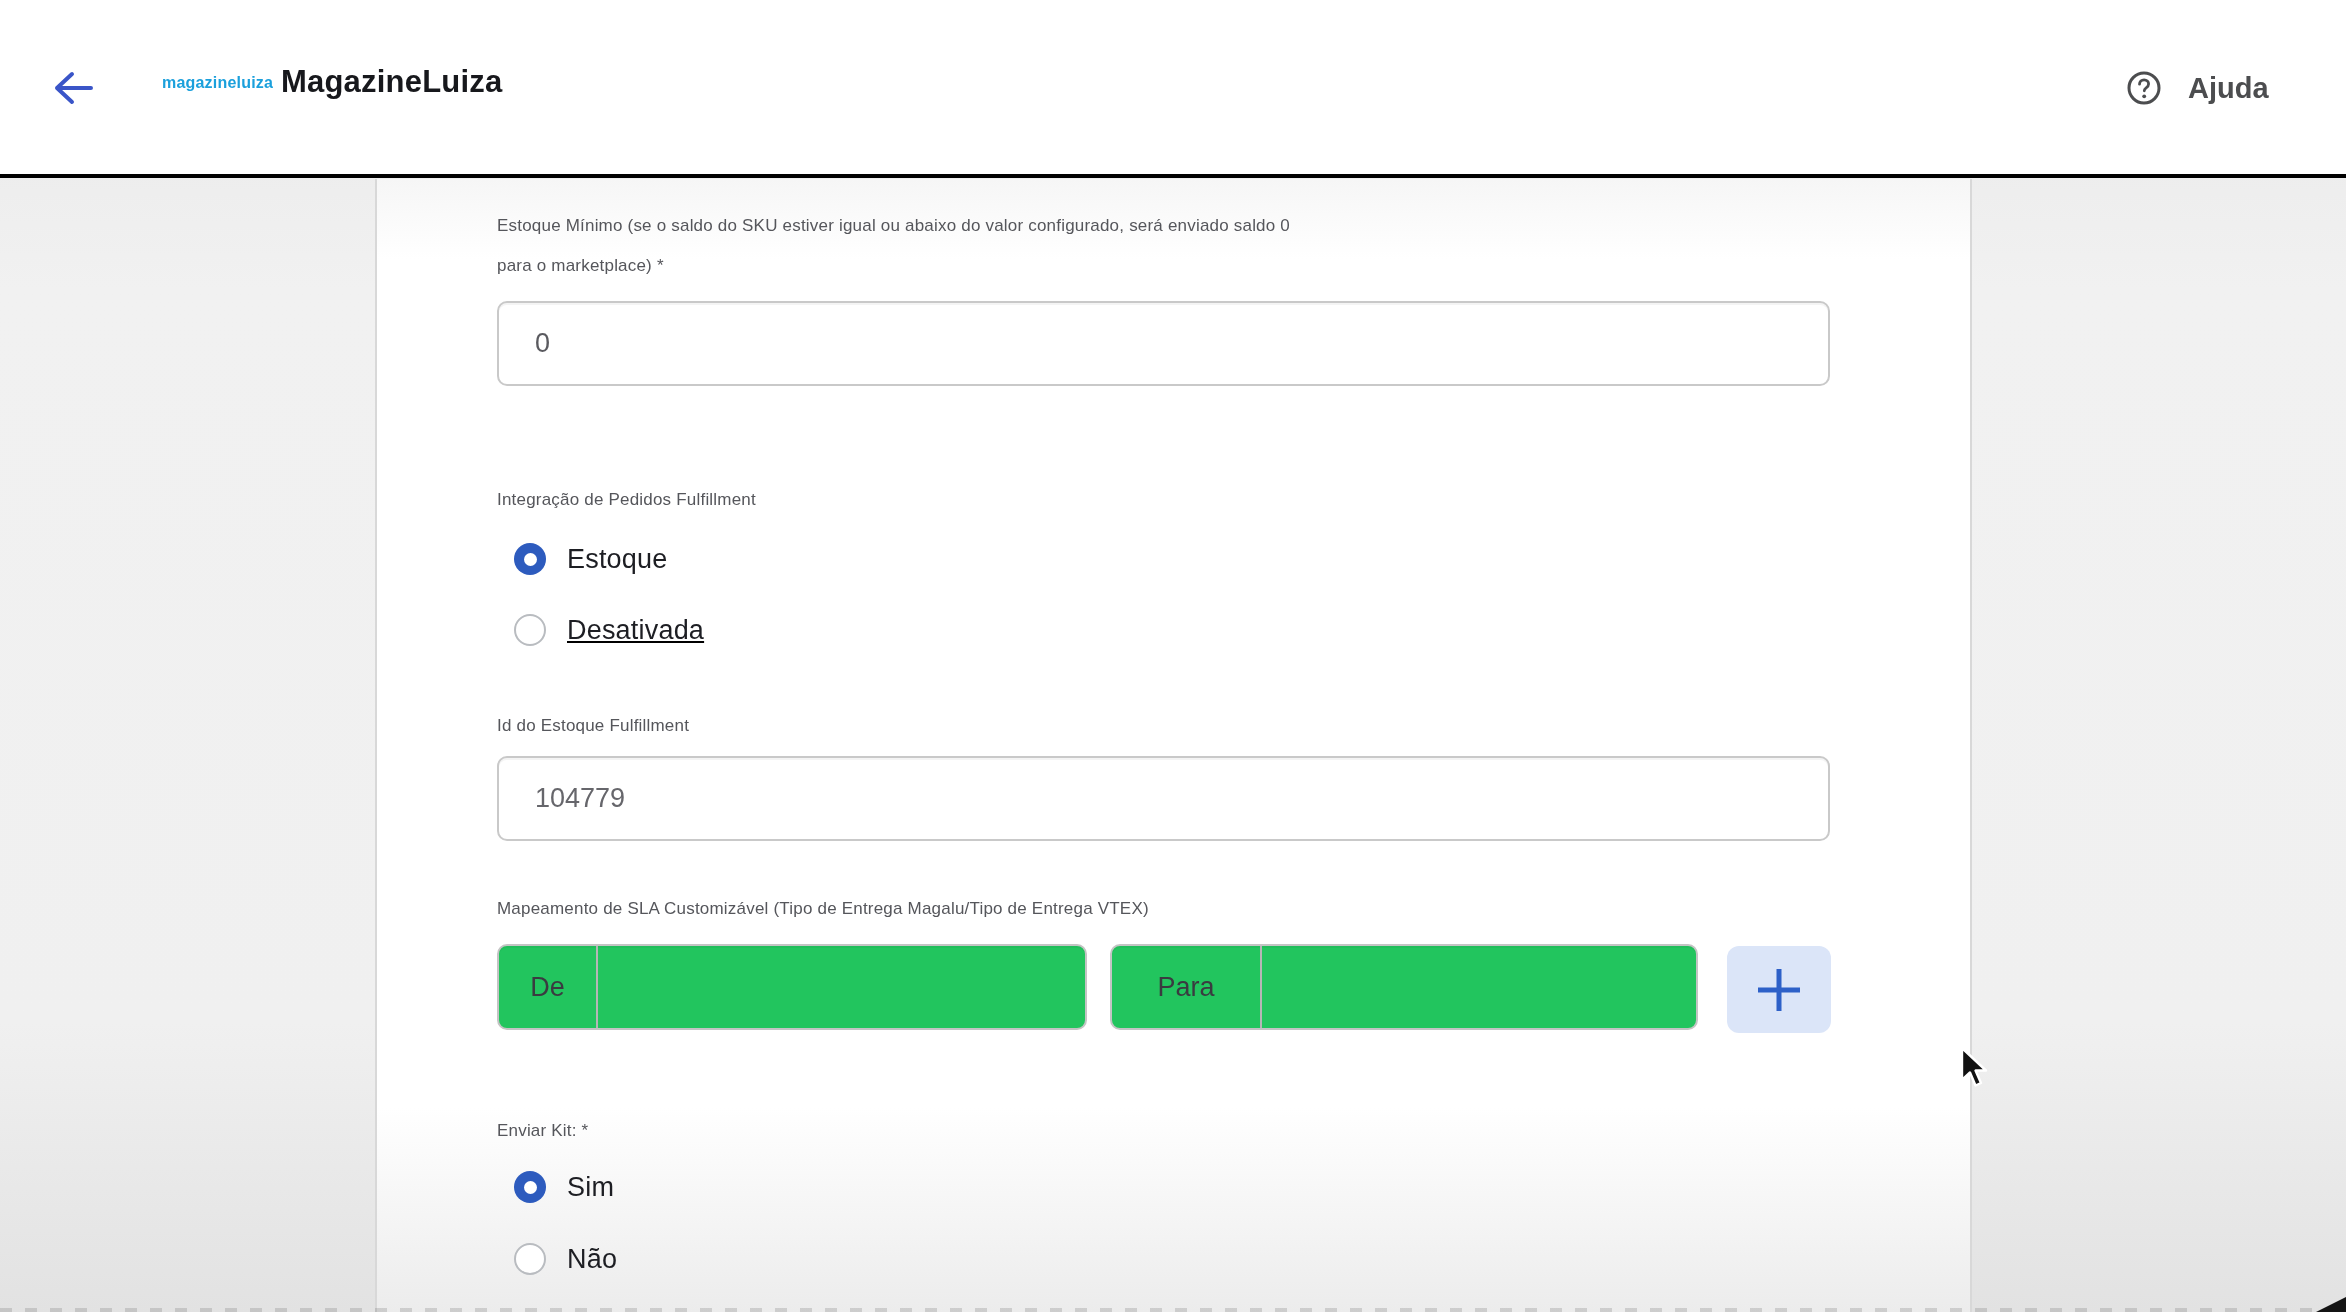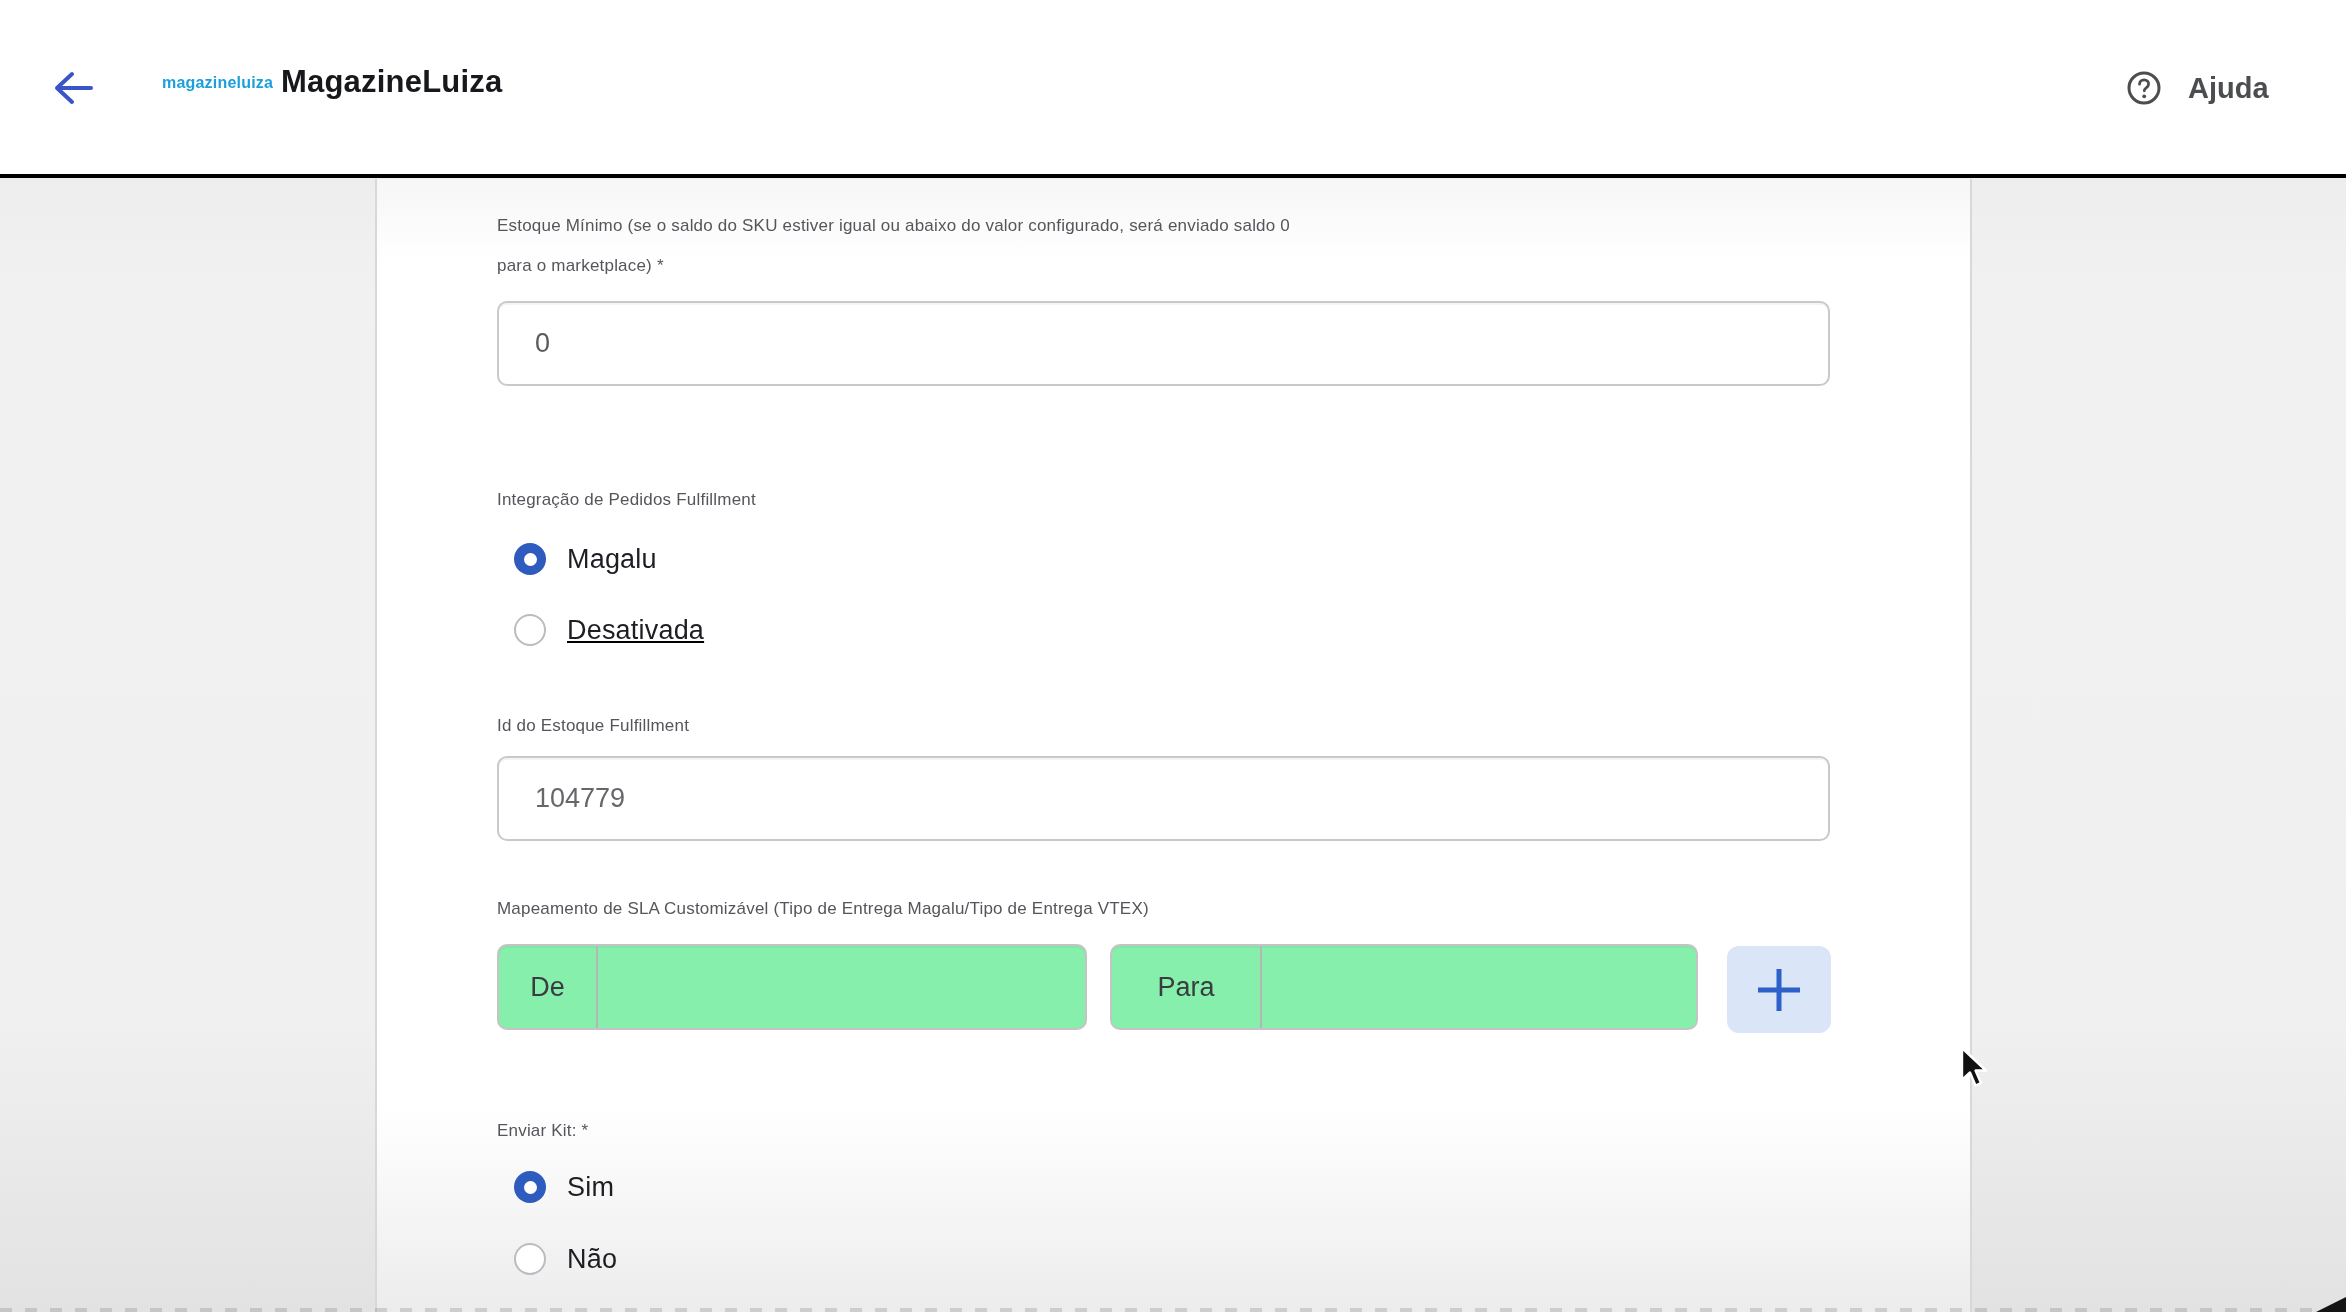--- a/index.html
+++ b/index.html
@@ -64,21 +64,21 @@
   .radio.selected { background:#2d5bbe; border:none; }
   .radio.selected::after {
     content:""; position:absolute; left:50%; top:50%; width:13px; height:13px;
     margin:-6.5px 0 0 -6.5px; border-radius:50%; background:#ffffff;
   }
   .radio-label { font-size:27px; font-weight:500; color:#1d1e23; letter-spacing:0.2px; }
 
   
   .sla-group {
     position:absolute; top:944px; height:86px;
-    background:#86efac; border:2px solid #c4c4c4; border-radius:10px;
+    background:#22c55e; border:2px solid #c4c4c4; border-radius:10px;
     box-shadow:inset 0 2px 0 rgba(0,0,0,0.04);
     display:flex; align-items:stretch; overflow:hidden;
   }
   .sla-de   { left:497px;  width:590px; }
   .sla-para { left:1110px; width:588px; }
   .sla-prefix {
     display:flex; align-items:center; justify-content:center;
     border-right:2px solid #b6b6b6; font-size:27px; color:#3a3b40;
   }
   .sla-de .sla-prefix   { width:99px; }
@@ -136,21 +136,21 @@
 <div class="panel"></div>
 
 <div class="field-label" style="top:206px; width:1400px;">Estoque Mínimo (se o saldo do SKU estiver igual ou abaixo do valor configurado, será enviado saldo 0
 para o marketplace) *</div>
 <input class="text-input" style="top: 301px;" type="text" value="0">
 
 <div class="field-label" style="top:480px;">Integração de Pedidos Fulfillment</div>
 
 <div class="radio-row" style="top:543px;">
   <span class="radio selected"></span>
-  <span class="radio-label">Magalu</span>
+  <span class="radio-label">Estoque</span>
 </div>
 <div class="radio-row" style="top:614px;text-decoration:underline;">
   <span class="radio"></span>
   <span class="radio-label">Desativada</span>
 </div>
 
 <div class="field-label" style="top:706px;">Id do Estoque Fulfillment</div>
 <input class="text-input" style="top: 756px; color: rgb(102, 102, 107);" type="text" value="104779">
 
 <div class="field-label" style="top:889px; width:1450px;">Mapeamento de SLA Customizável (Tipo de Entrega Magalu/Tipo de Entrega VTEX)</div>

